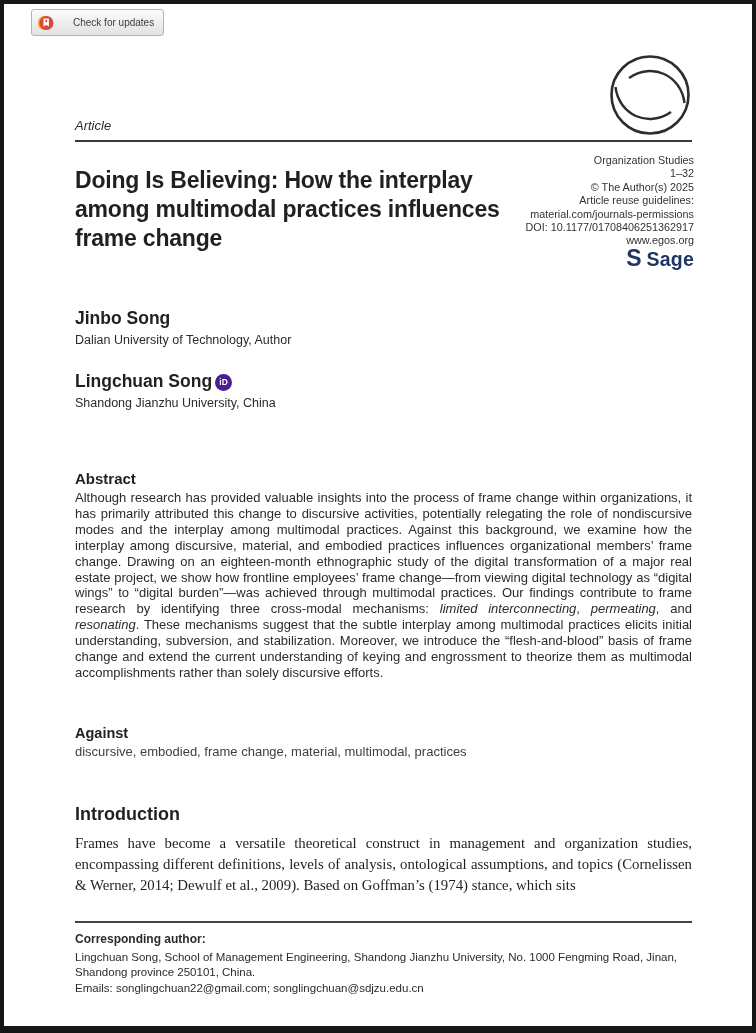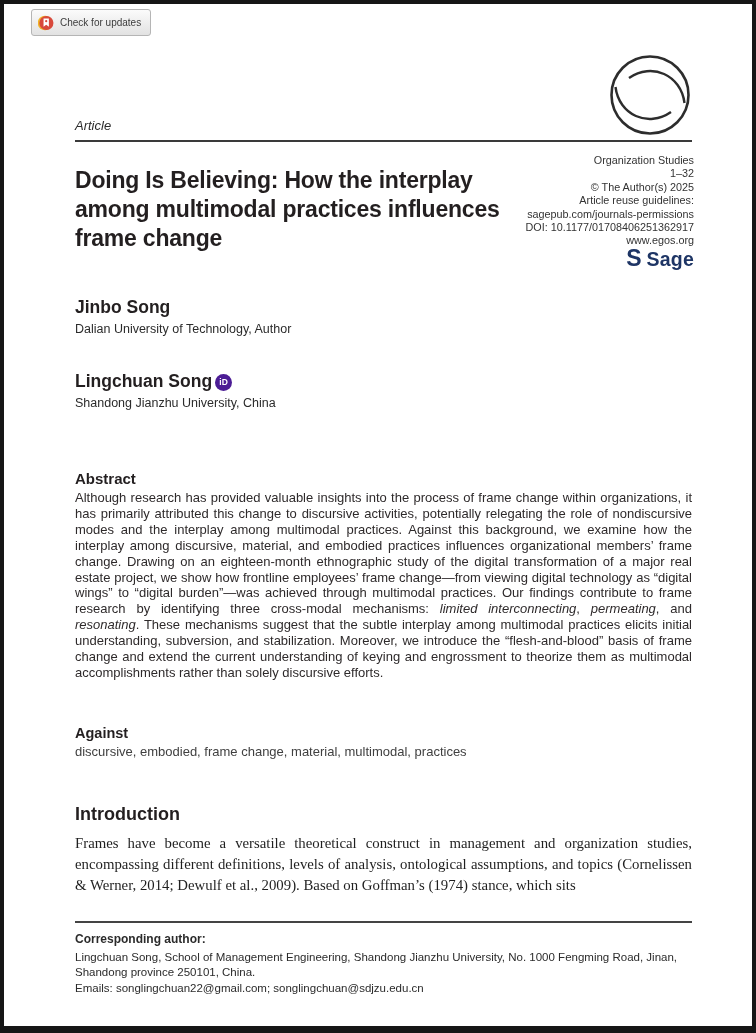--- a/index.html
+++ b/index.html
@@ -11,21 +11,21 @@
     border:4px solid #161616;
     border-bottom-width:7px;
     font-family:"Liberation Sans", sans-serif;
     color:#231f20;
     overflow:hidden;
     margin:0 auto;
   }
   
   .update-badge{
     position:absolute;left:27px;top:5px;height:25px;
-    display:inline-flex;align-items:center;gap:6px;
+    display:inline-flex;align-items:center;gap:19px;
     padding:0 9px 0 6px;
     background:linear-gradient(#fbfbfb,#e2e2e2);
     border:1px solid #b5b5b5;border-radius:3px;
     cursor:pointer;
   }
   .update-badge .label{font-size:10px;color:#3c3c3c;white-space:nowrap;}
   
   .egos-logo{position:absolute;left:604px;top:49px;width:84px;height:84px;}
   
   .article-label{position:absolute;left:71px;top:114px;font-size:13px;font-style:italic;color:#2b2b2b;}
@@ -110,31 +110,31 @@
   <div class="article-label">Article</div>
   <div class="header-rule"></div>
 
   <h1 class="paper-title" style="margin:0;">Doing Is Believing: How the interplay among multimodal practices influences frame change</h1>
 
   <div class="journal-info">
     <div>Organization Studies</div>
     <div>1–32</div>
     <div>© The Author(s) 2025</div>
     <div>Article reuse guidelines:</div>
-    <div class="linklike">sagepub.com/journals-permissions</div>
+    <div class="linklike">material.com/journals-permissions</div>
     <div class="linklike">DOI: 10.1177/01708406251362917</div>
     <div class="linklike">www.egos.org</div>
   </div>
 
   <div class="sage-logo" style="color:#1e3565;">
     <span class="sage-mark">S</span>
     <span class="sage-word">Sage</span>
   </div>
 
-  <div class="author-block" style="top:293px;">
+  <div class="author-block" style="top:304px;">
     <span class="author-name">Jinbo Song</span>
     <div class="author-aff">Dalian University of Technology, Author</div>
   </div>
 
   <div class="author-block" style="top:367px;">
     <span class="author-name">Lingchuan Song</span><span class="orcid-icon" style="background:#4c1d95;">iD</span>
     <div class="author-aff">Shandong Jianzhu University, China</div>
   </div>
 
   <div class="abstract-heading">Abstract</div>

